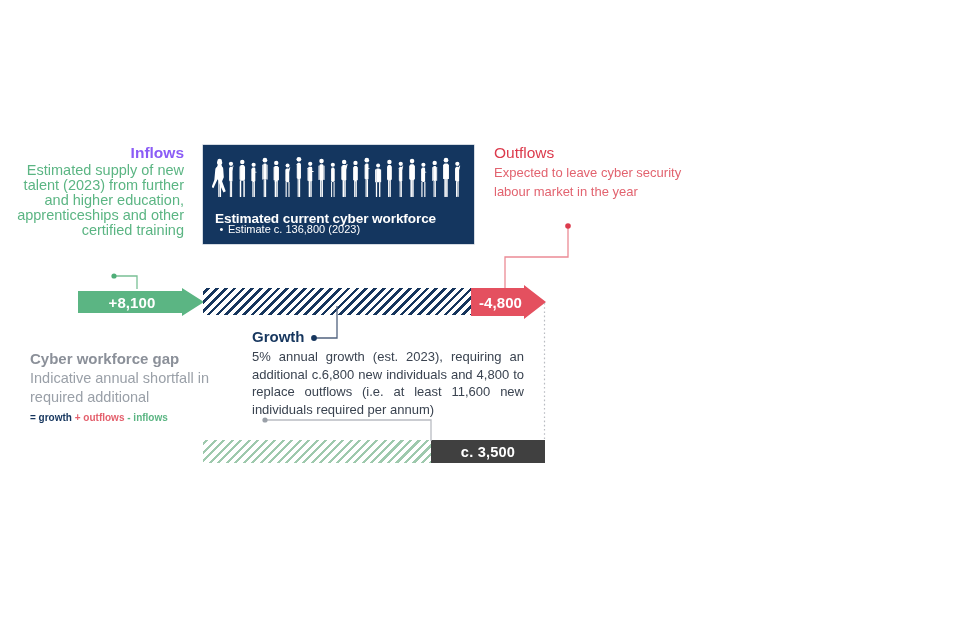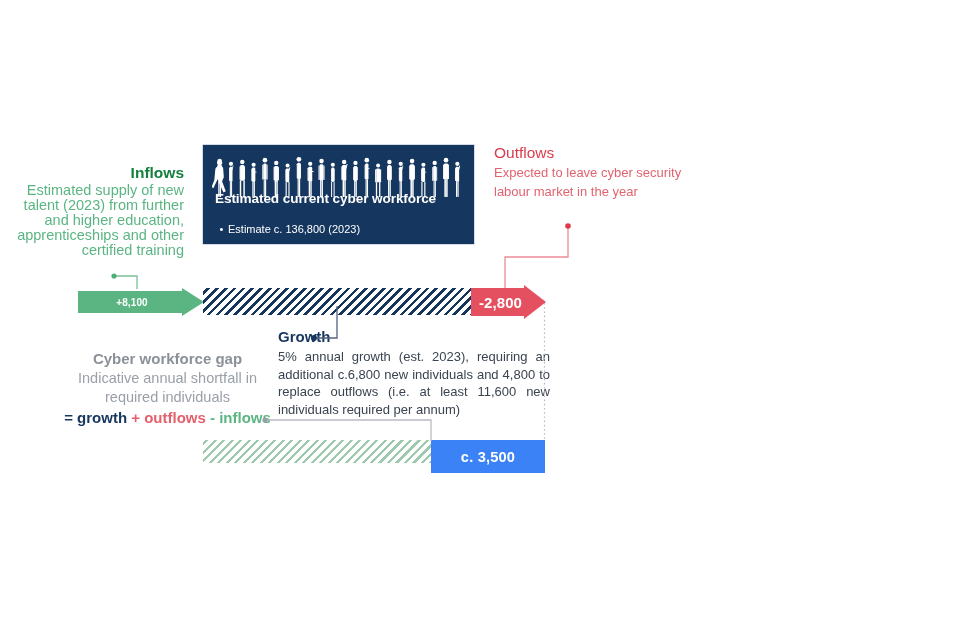--- a/index.html
+++ b/index.html
@@ -10,23 +10,22 @@
     -webkit-font-smoothing:antialiased;
   }
   .stage{position:absolute;left:0;top:0;width:960px;height:640px;}
 
   
   #inflows-block{
     position:absolute;left:8px;top:143px;width:176px;
     text-align:right;color:#4caf7d;
   }
   #inflows-block .hd{
-    font-size:15.5px;font-weight:bold;color:#15803d;line-height:19px;
+    font-size:15.5px;font-weight:bold;color:#8b5cf6;line-height:19px;
     margin-bottom:1px;
-    margin-top:20px;
   }
   #inflows-block .bd{
     font-size:14.5px;line-height:15px;color:#5bb583;font-weight:400;
   }
 
   
   #outflows-block{
     position:absolute;left:494px;top:143px;width:190px;
     text-align:left;color:#e4606d;
   }
@@ -40,37 +39,37 @@
 
   
   #workforce-box{
     position:absolute;left:203px;top:145px;width:271px;height:99px;
     background:#14365f;box-shadow:0 0 0 0.6px #b9c3d0;
   }
   #people-row{
     position:absolute;left:9px;top:8px;width:253px;height:45px;
   }
   #workforce-title{
-    position:absolute;left:12px;top:46px;
+    position:absolute;left:12px;top:66px;
     color:#ffffff;font-size:13.6px;font-weight:bold;letter-spacing:-0.1px;
   }
   #workforce-bullet{
     position:absolute;left:12px;top:78px;
     color:#ffffff;font-size:11px;font-weight:400;white-space:nowrap;text-align:center;
   }
   #workforce-bullet .dot{display:inline-block;width:13px;}
 
   
   #inflow-arrow{
     position:absolute;left:78px;top:288px;width:126px;height:28px;
   }
   #inflow-label{
     position:absolute;left:78px;top:288px;width:108px;height:28px;
     display:flex;align-items:center;justify-content:center;
-    color:#ffffff;font-size:10px;font-weight:bold;letter-spacing:.1px;
+    color:#ffffff;font-size:15px;font-weight:bold;letter-spacing:.1px;
     pointer-events:none;
   }
 
   #hatched-bar{
     position:absolute;left:203px;top:288px;width:270px;height:27px;
     background-image:repeating-linear-gradient(
       -45deg,
       #16355c 0px, #16355c 2.6px,
       #ffffff 2.6px, #ffffff 6.2px
     );
@@ -81,60 +80,60 @@
     position:absolute;left:471px;top:285px;width:75px;height:34px;
   }
   #outflow-label{
     position:absolute;left:472px;top:288px;width:57px;height:28px;
     display:flex;align-items:center;justify-content:center;
     color:#ffffff;font-size:15px;font-weight:bold;letter-spacing:.1px;
     pointer-events:none;
   }
 
   
-  #growth-block{position:absolute;left:252px;top:327px;width:290px;margin-left:26px;}
+  #growth-block{position:absolute;left:252px;top:327px;width:290px;}
   #growth-hd{
     font-size:15px;font-weight:bold;color:#16365e;line-height:19px;
     margin-bottom:2px;
   }
   #growth-bd{
     font-size:13px;line-height:17.6px;color:#3a4350;font-weight:400;
     text-align:justify;width:272px;
   }
 
   
-  #gap-block{position:absolute;left:60px;top:349px;width:215px;text-align:center;}
+  #gap-block{position:absolute;left:30px;top:349px;width:215px;}
   #gap-hd{
     font-size:15px;font-weight:bold;color:#8b9099;line-height:19px;
     margin-bottom:1px;
   }
   #gap-bd{
     font-size:14.5px;line-height:19.2px;color:#9aa0a8;font-weight:400;
   }
   #gap-formula{
-    margin-top:1px;font-size:15px;font-weight:bold;line-height:19px;
+    margin-top:1px;font-size:10px;font-weight:bold;line-height:19px;
     white-space:nowrap;
   }
   #gap-formula .g-eq{color:#16365e;}
   #gap-formula .g-out{color:#e4606d;}
   #gap-formula .g-in{color:#5bb583;}
 
   
   #gap-hatch-bar{
     position:absolute;left:203px;top:440px;width:229px;height:23px;
     background-image:repeating-linear-gradient(
       -45deg,
       #9ec9ad 0px, #9ec9ad 2.2px,
       #ffffff 2.2px, #ffffff 6.0px
     );
     background-color:#ffffff;
   }
   #gap-solid-bar{
-    position:absolute;left:431px;top:440px;width:114px;height:33px;
-    background:#3b82f6;
+    position:absolute;left:431px;top:440px;width:114px;height:23px;
+    background:#404040;
     display:flex;align-items:center;justify-content:center;
   }
   #gap-solid-label{
     color:#ffffff;font-size:14.6px;font-weight:bold;letter-spacing:.2px;
   }
 
   
   #connectors{position:absolute;left:0;top:0;width:960px;height:640px;
     pointer-events:none;}
 </style>
@@ -302,30 +301,30 @@
   <svg id="inflow-arrow" viewBox="0 0 126 28" preserveAspectRatio="none">
     <polygon points="0,3 104,3 104,0 126,14 104,28 104,25 0,25" fill="#5bb583"></polygon>
   </svg>
   <div id="inflow-label">+8,100</div>
 
   <div id="hatched-bar"></div>
 
   <svg id="outflow-arrow" viewBox="0 0 75 34" preserveAspectRatio="none">
     <polygon points="0,3 53,3 53,0 75,17 53,34 53,31 0,31" fill="#e4505f"></polygon>
   </svg>
-  <div id="outflow-label">-2,800</div>
+  <div id="outflow-label">-4,800</div>
 
   <div id="growth-block">
     <div id="growth-hd">Growth</div>
     <div id="growth-bd">5% annual growth (est. 2023), requiring an additional c.6,800 new individuals and 4,800 to replace outflows (i.e. at least 11,600 new individuals required per annum)</div>
   </div>
 
   <div id="gap-block">
     <div id="gap-hd">Cyber workforce gap</div>
-    <div id="gap-bd">Indicative annual shortfall in required individuals</div>
+    <div id="gap-bd">Indicative annual shortfall in required additional</div>
     <div id="gap-formula">
       <span class="g-eq">= growth</span>
       <span class="g-out">+ outflows</span>
       <span class="g-in">- inflows</span>
     </div>
   </div>
 
   <div id="gap-hatch-bar"></div>
   <div id="gap-solid-bar">
     <span id="gap-solid-label">c. 3,500</span>

